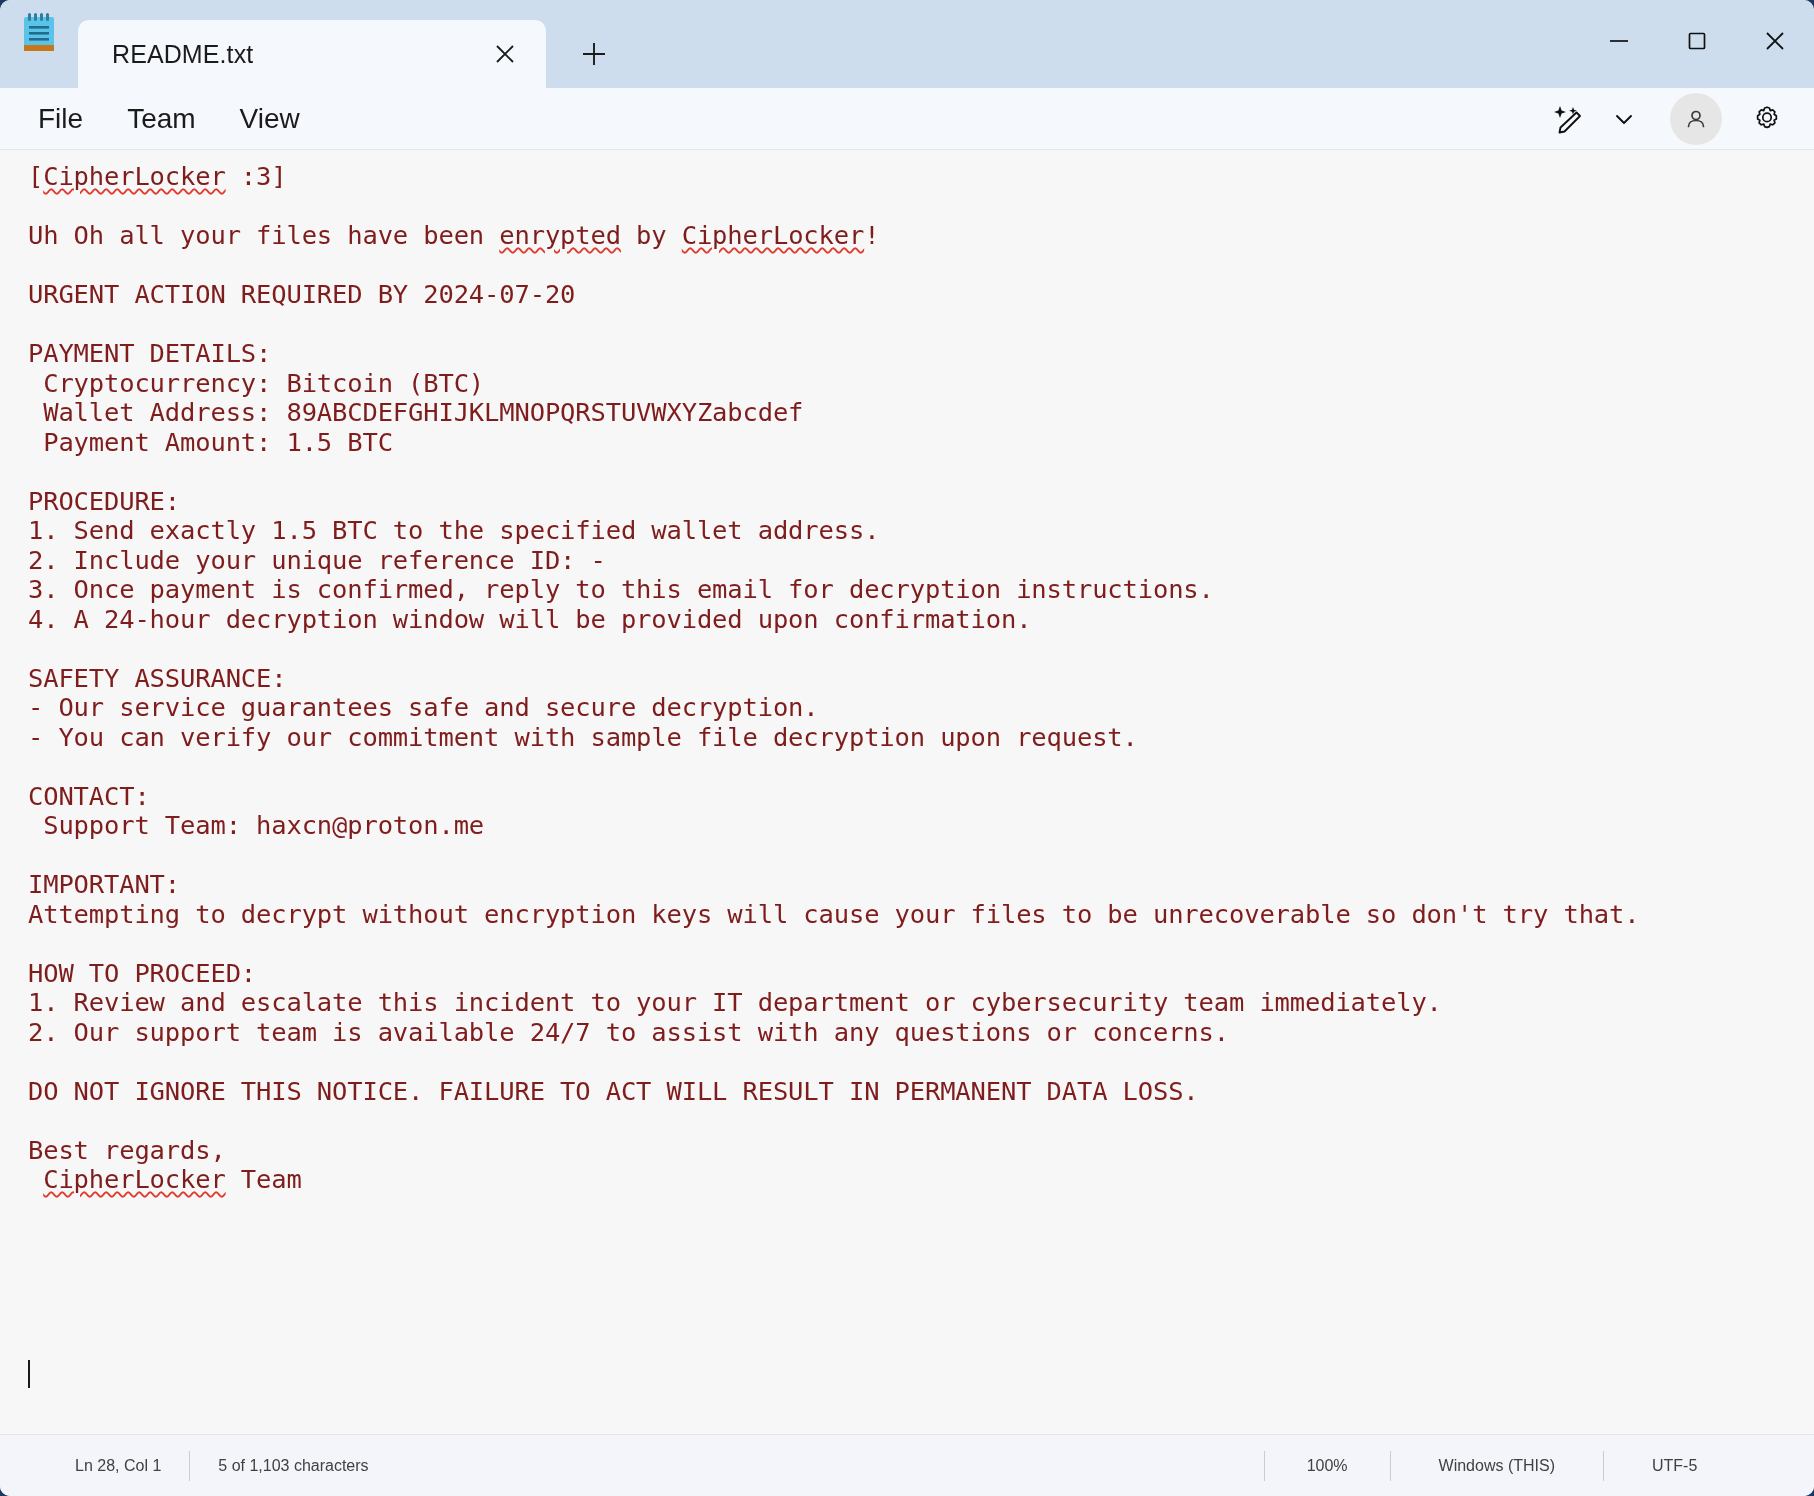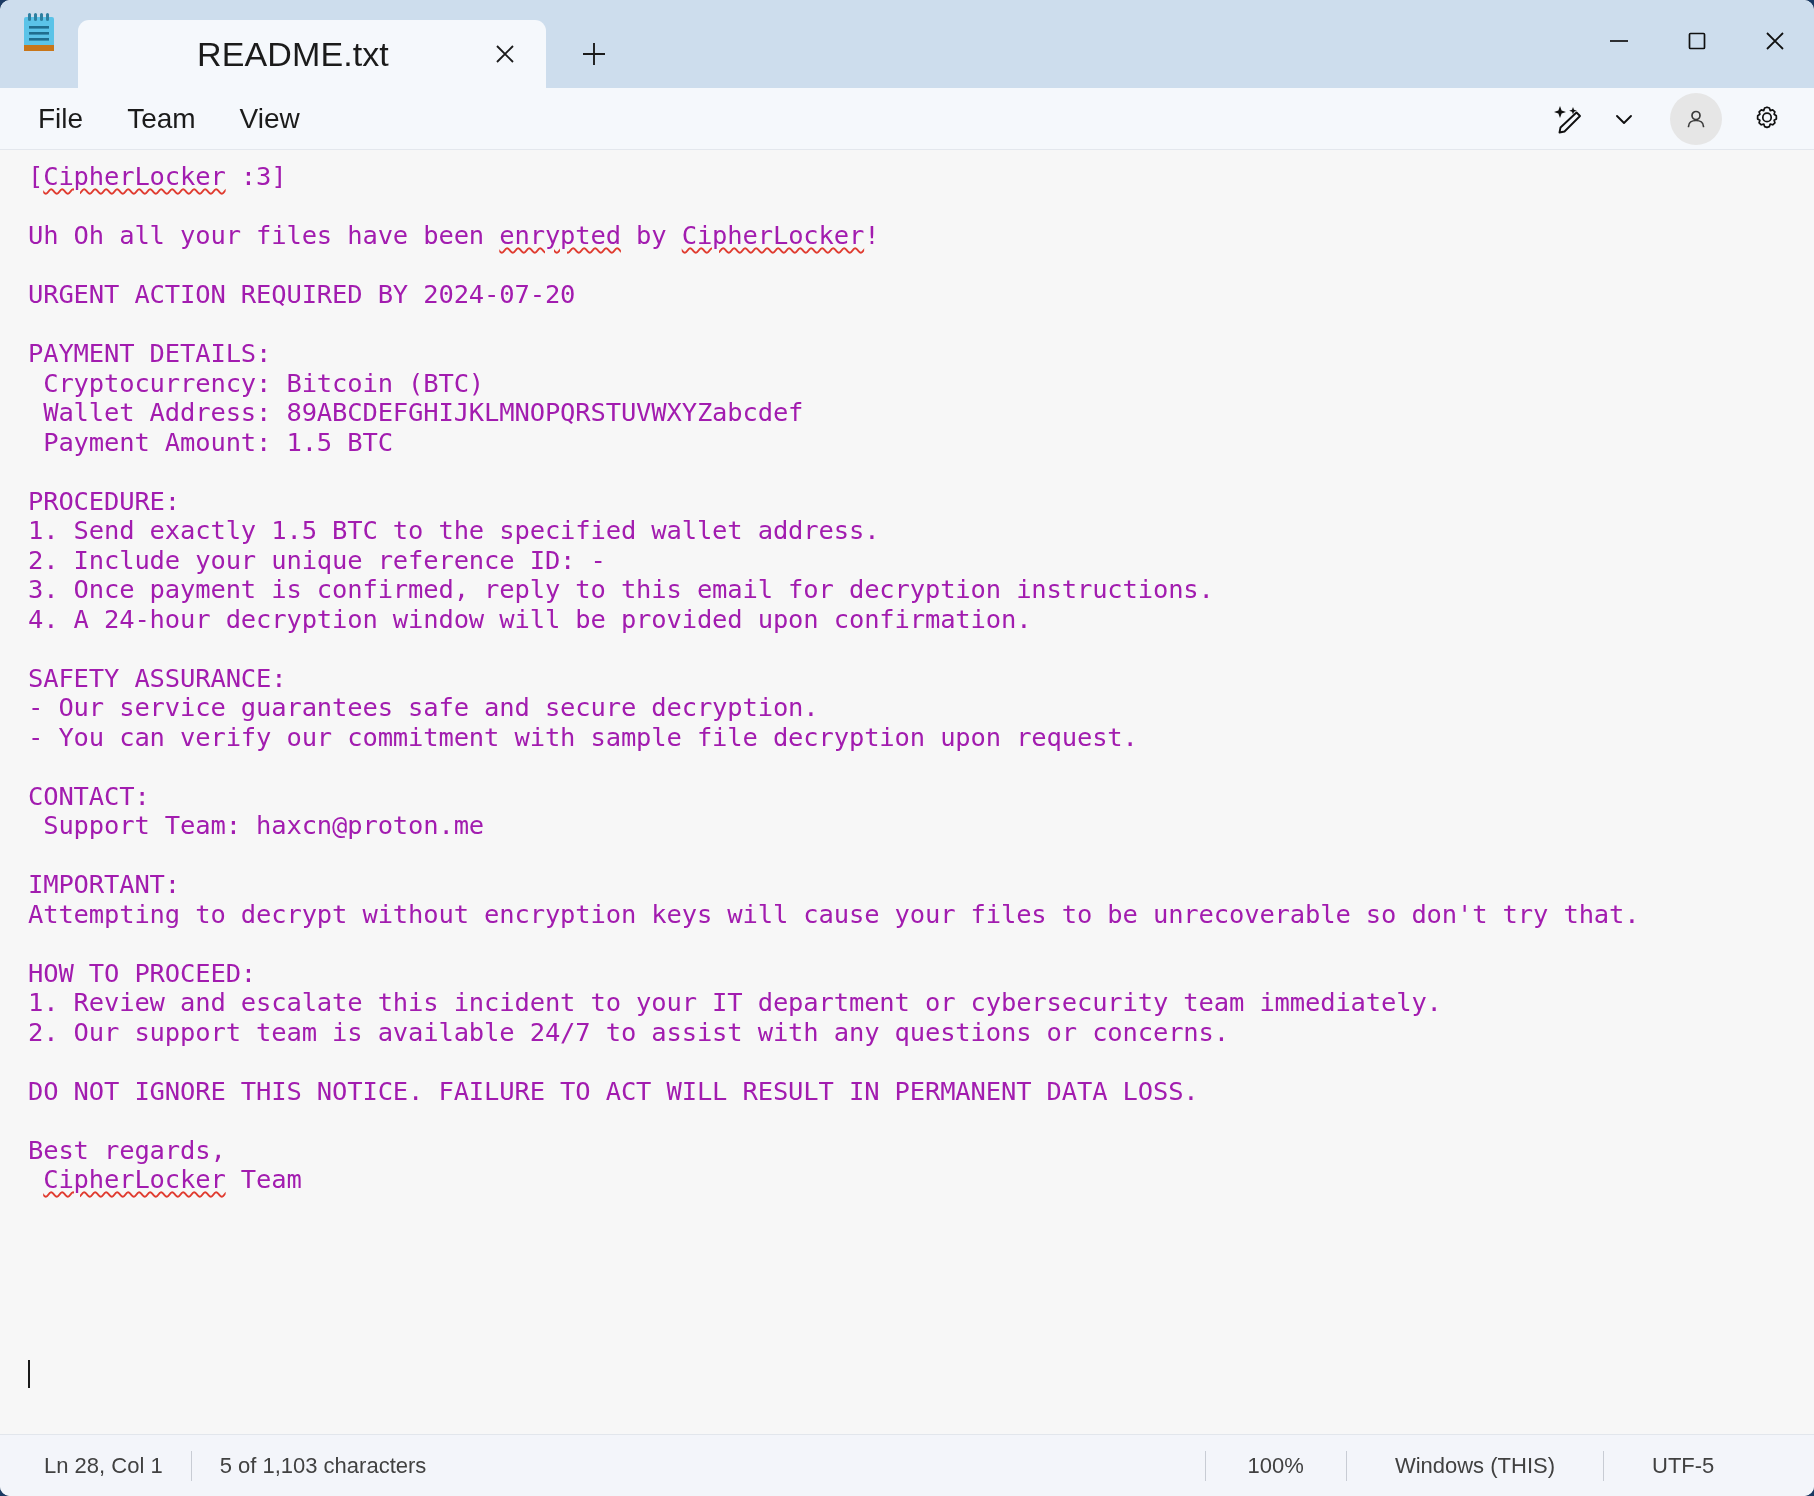--- a/index.html
+++ b/index.html
@@ -55,26 +55,25 @@
     min-width: 468px;
     background: #f5f8fc;
     border-top-left-radius: 11px;
     border-top-right-radius: 11px;
     display: flex;
     align-items: center;
     padding: 0 0 0 34px;
     margin-bottom: 0;
   }
   .tab-title {
-    font-size: 34px;
+    font-size: 25px;
     color: #1b1b1b;
     letter-spacing: 0.1px;
     flex: 1;
     white-space: nowrap;
-    text-align: center;
   }
   .tab-close {
     width: 62px; height: 62px;
     display: flex; align-items: center; justify-content: center;
     border-radius: 6px;
     margin-right: 10px;
     cursor: default;
   }
   .tab-close svg { display: block; }
 
@@ -155,21 +154,21 @@
   }
   #editor {
     position: absolute;
     left: 0; top: 0;
     width: 1814px;
     padding: 12px 0 0 28px;
     white-space: pre;
     font-family: "DejaVu Sans Mono", "Liberation Mono", monospace;
     font-size: 25.5px;
     line-height: 29.5px;
-    color: #a21caf;
+    color: #7f1d1d;
     letter-spacing: -0.15px;
   }
   .ln { height: 29.5px; }
   .sq {
     
     text-decoration: underline wavy #e03b2f;
     text-decoration-thickness: 1.6px;
     text-underline-offset: 3px;
   }
   #caret {
@@ -184,22 +183,23 @@
   
   #statusbar {
     position: absolute;
     left: 0; bottom: 0;
     width: 1814px;
     height: 62px;
     background: #f3f5fa;
     border-top: 1px solid #e2e6ec;
     display: flex;
     align-items: center;
-    font-size: 22px;
+    font-size: 16px;
     color: #414141;
+    padding-left: 31px;
   }
   .sb-cell {
     padding: 0 28px;
     display: flex;
     align-items: center;
     height: 40px;
     white-space: nowrap;
   }
   .sb-sep {
     width: 1px;

